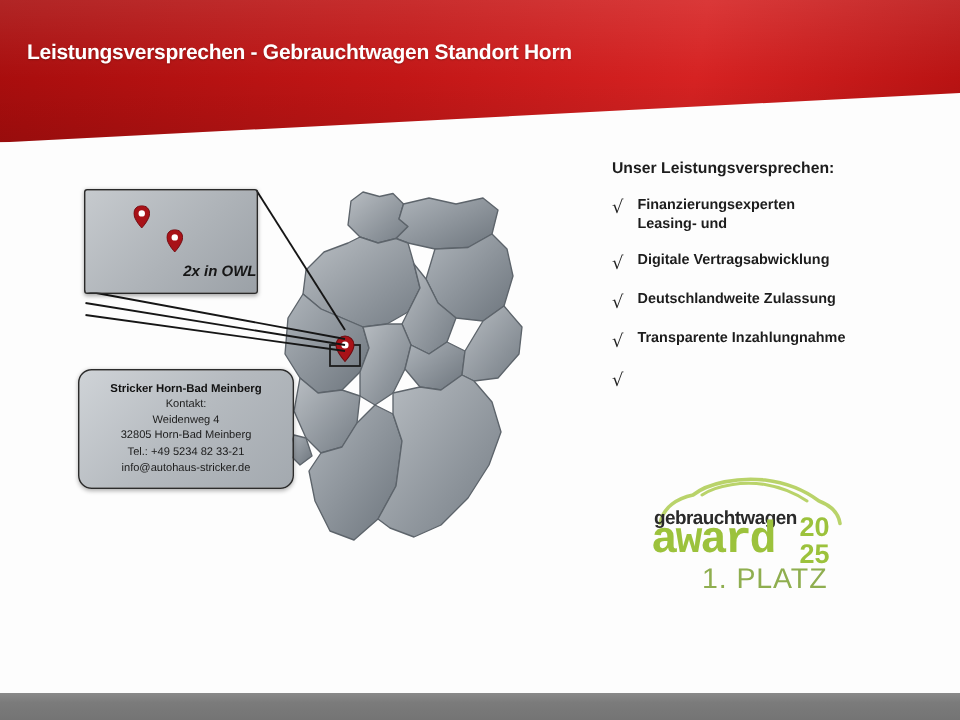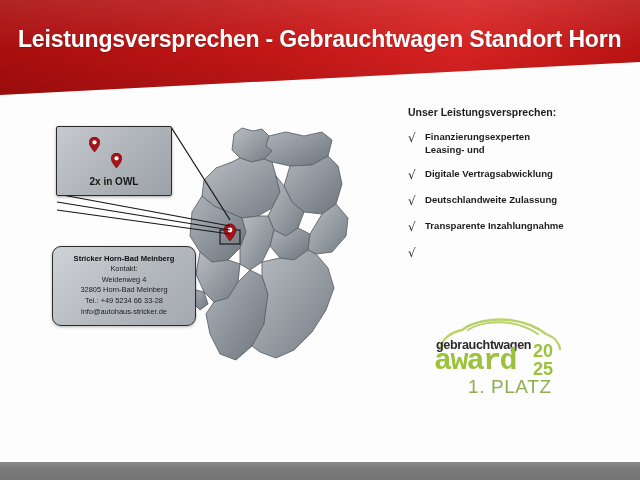--- a/index.html
+++ b/index.html
@@ -19,21 +19,21 @@
     clip-path:polygon(0 0,640px 0,640px 62px,0 95px);
     overflow:hidden;
   }
   .header-sheen{
     position:absolute;left:0;top:0;width:640px;height:95px;
     background:linear-gradient(180deg,rgba(255,255,255,.10),rgba(255,255,255,0) 55%,rgba(0,0,0,.10));
     pointer-events:none;
   }
   .header-title{
     position:absolute;left:18px;top:26px;width:610px;
-    color:#ffffff;font-size:23px;font-weight:bold;letter-spacing:-.2px;
+    color:#ffffff;font-size:14px;font-weight:bold;letter-spacing:-.2px;
     white-space:nowrap;text-shadow:0 1px 1px rgba(0,0,0,.25);
   }
 
   
   .promise{position:absolute;left:408px;top:106px;width:236px;}
   .promise-title{font-size:10.5px;font-weight:bold;color:#1d1d1d;margin-bottom:13px;}
   .promise-row{display:flex;align-items:flex-start;margin-bottom:11px;}
   .check{
     width:17px;flex:0 0 17px;font-size:12px;color:#222;line-height:1.25;
     font-family:"DejaVu Sans",sans-serif;
@@ -49,22 +49,22 @@
 
   
   .owl-box{
     position:absolute;left:56px;top:126px;width:114px;height:68px;
     background:linear-gradient(135deg,#c6cace 0%,#aeb3b8 55%,#9ba1a7 100%);
     border:1.6px solid #2a2a2a;border-radius:2px;
     box-shadow:0 1px 3px rgba(0,0,0,.35);
     overflow:hidden;
   }
   .owl-label{
-    position:absolute;left:0;right:0;bottom:8px;text-align:center;
-    font-size:10px;font-weight:bold;color:#161616;
+    position:absolute;left:0;right:0;bottom:8px;text-align:right;
+    font-size:10px;font-weight:bold;color:#161616;font-style:italic;
   }
   .pin{position:absolute;width:11px;height:15px;}
   .pin svg{display:block;}
 
   
   .addr{
     position:absolute;left:52px;top:246px;width:132px;
     background:linear-gradient(135deg,#cfd3d7 0%,#b5babf 50%,#a3a9af 100%);
     border:1.4px solid #2c2c2c;border-radius:9px;
     padding:6px 5px 7px 5px;text-align:center;
@@ -189,21 +189,21 @@
       </svg>
     </div>
     <div class="owl-label">2x in OWL</div>
   </div>
 
   <div class="addr">
     <div class="addr-name">Stricker Horn-Bad Meinberg</div>
     <div class="addr-line">Kontakt:</div>
     <div class="addr-line">Weidenweg 4</div>
     <div class="addr-line">32805 Horn-Bad Meinberg</div>
-    <div class="addr-line">Tel.: +49 5234 66 33-28</div>
+    <div class="addr-line">Tel.: +49 5234 82 33-21</div>
     <div class="addr-line">info@autohaus-stricker.de</div>
   </div>
 
   <div class="promise">
     <div class="promise-title">Unser Leistungsversprechen:</div>
 
     <div class="promise-row">
       <div class="check">√</div>
       <div class="promise-text">
         <div>Finanzierungsexperten</div>

